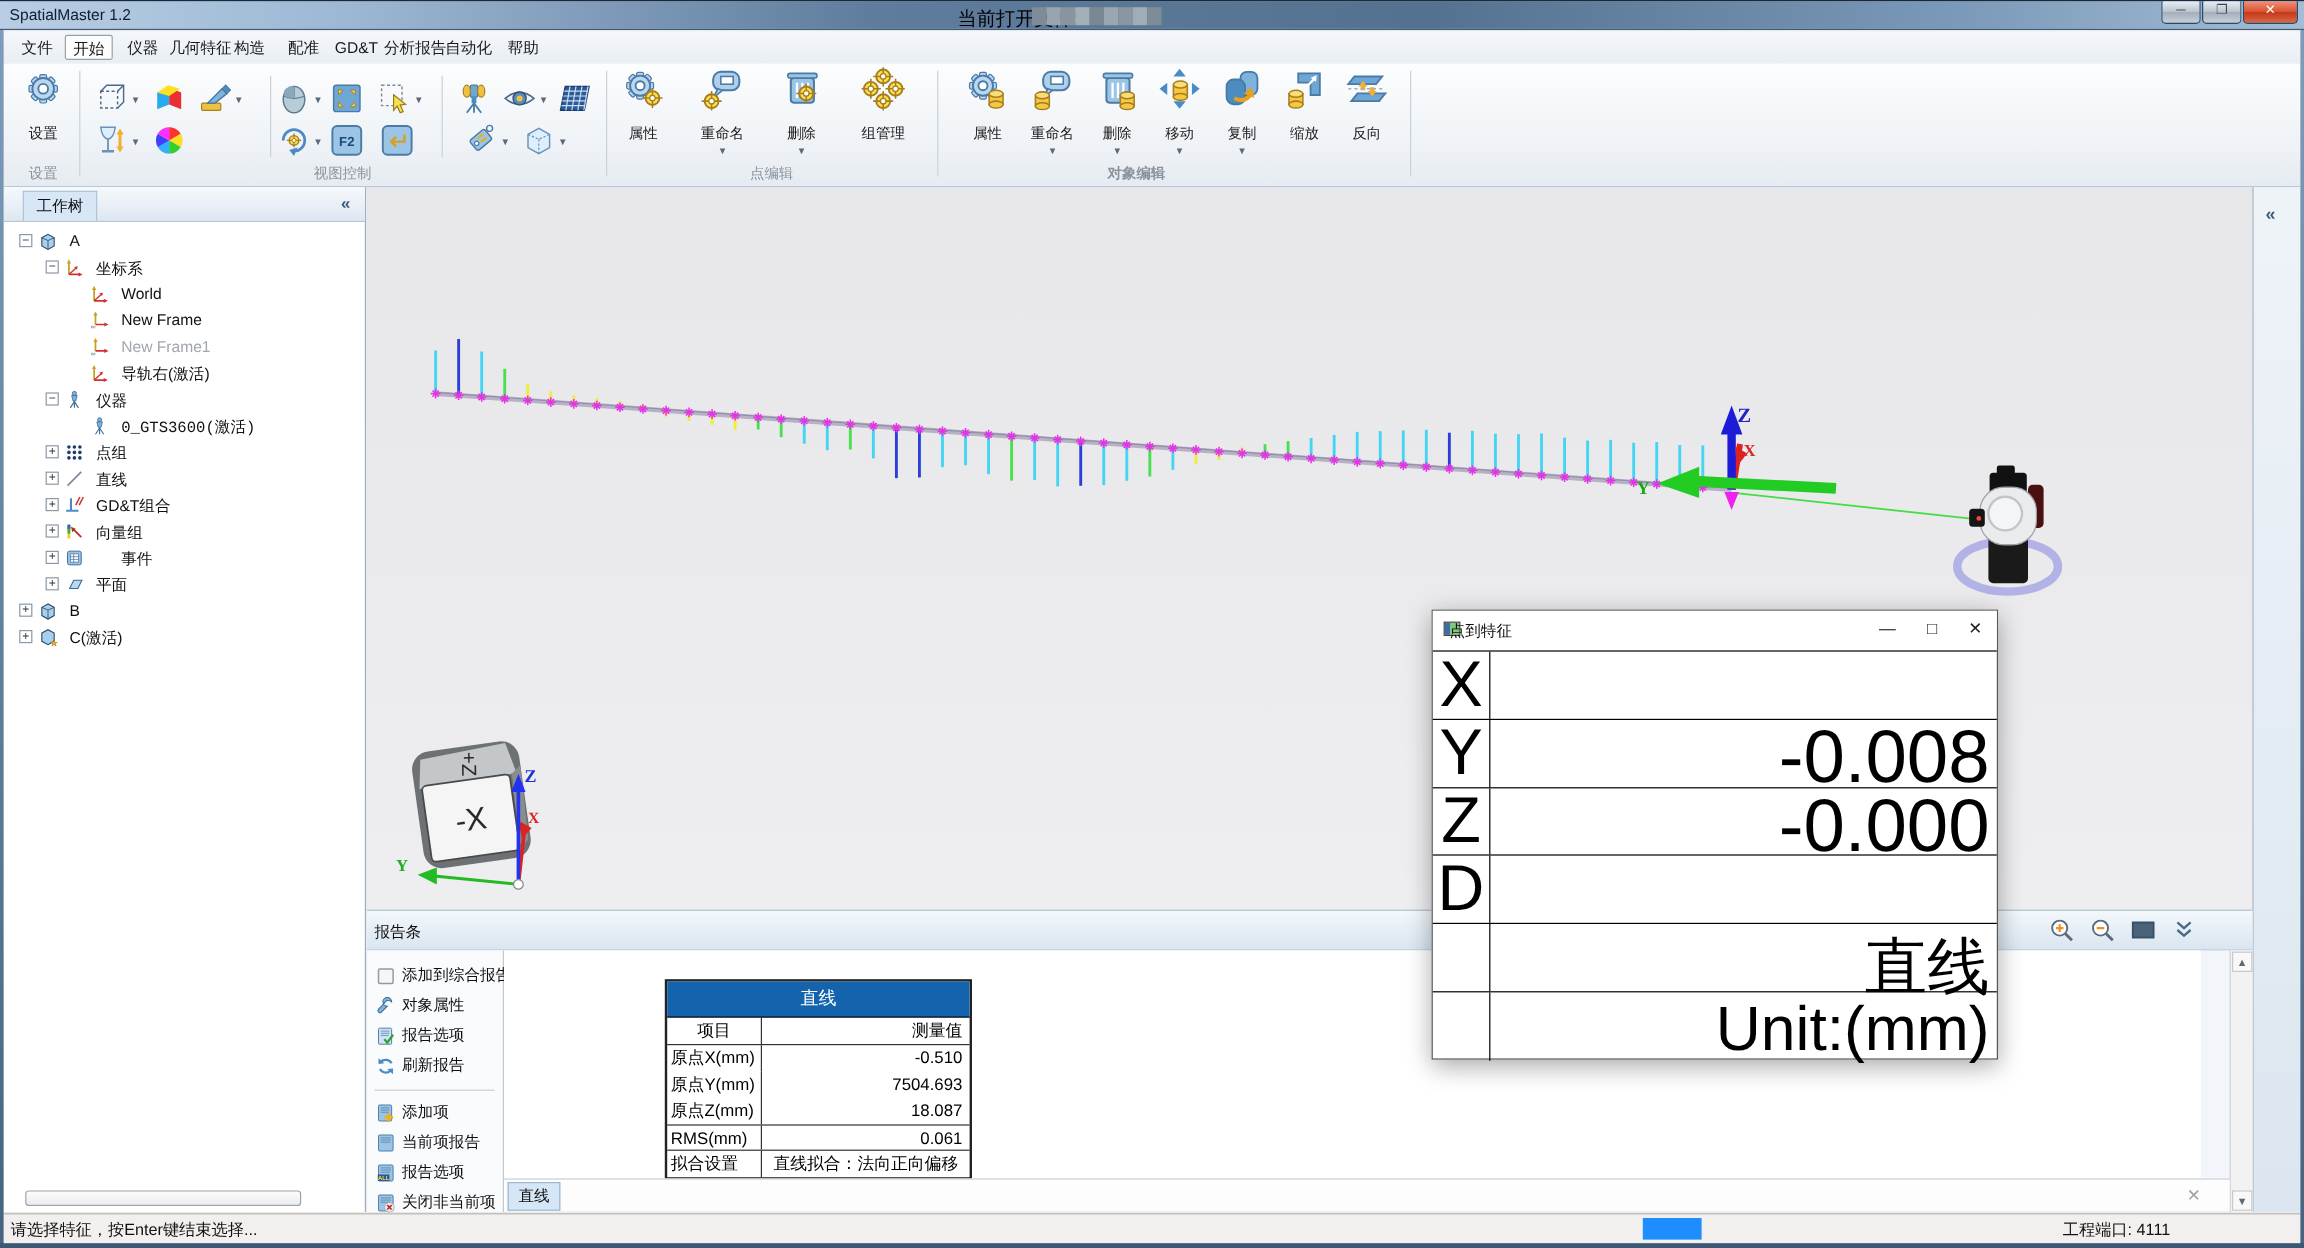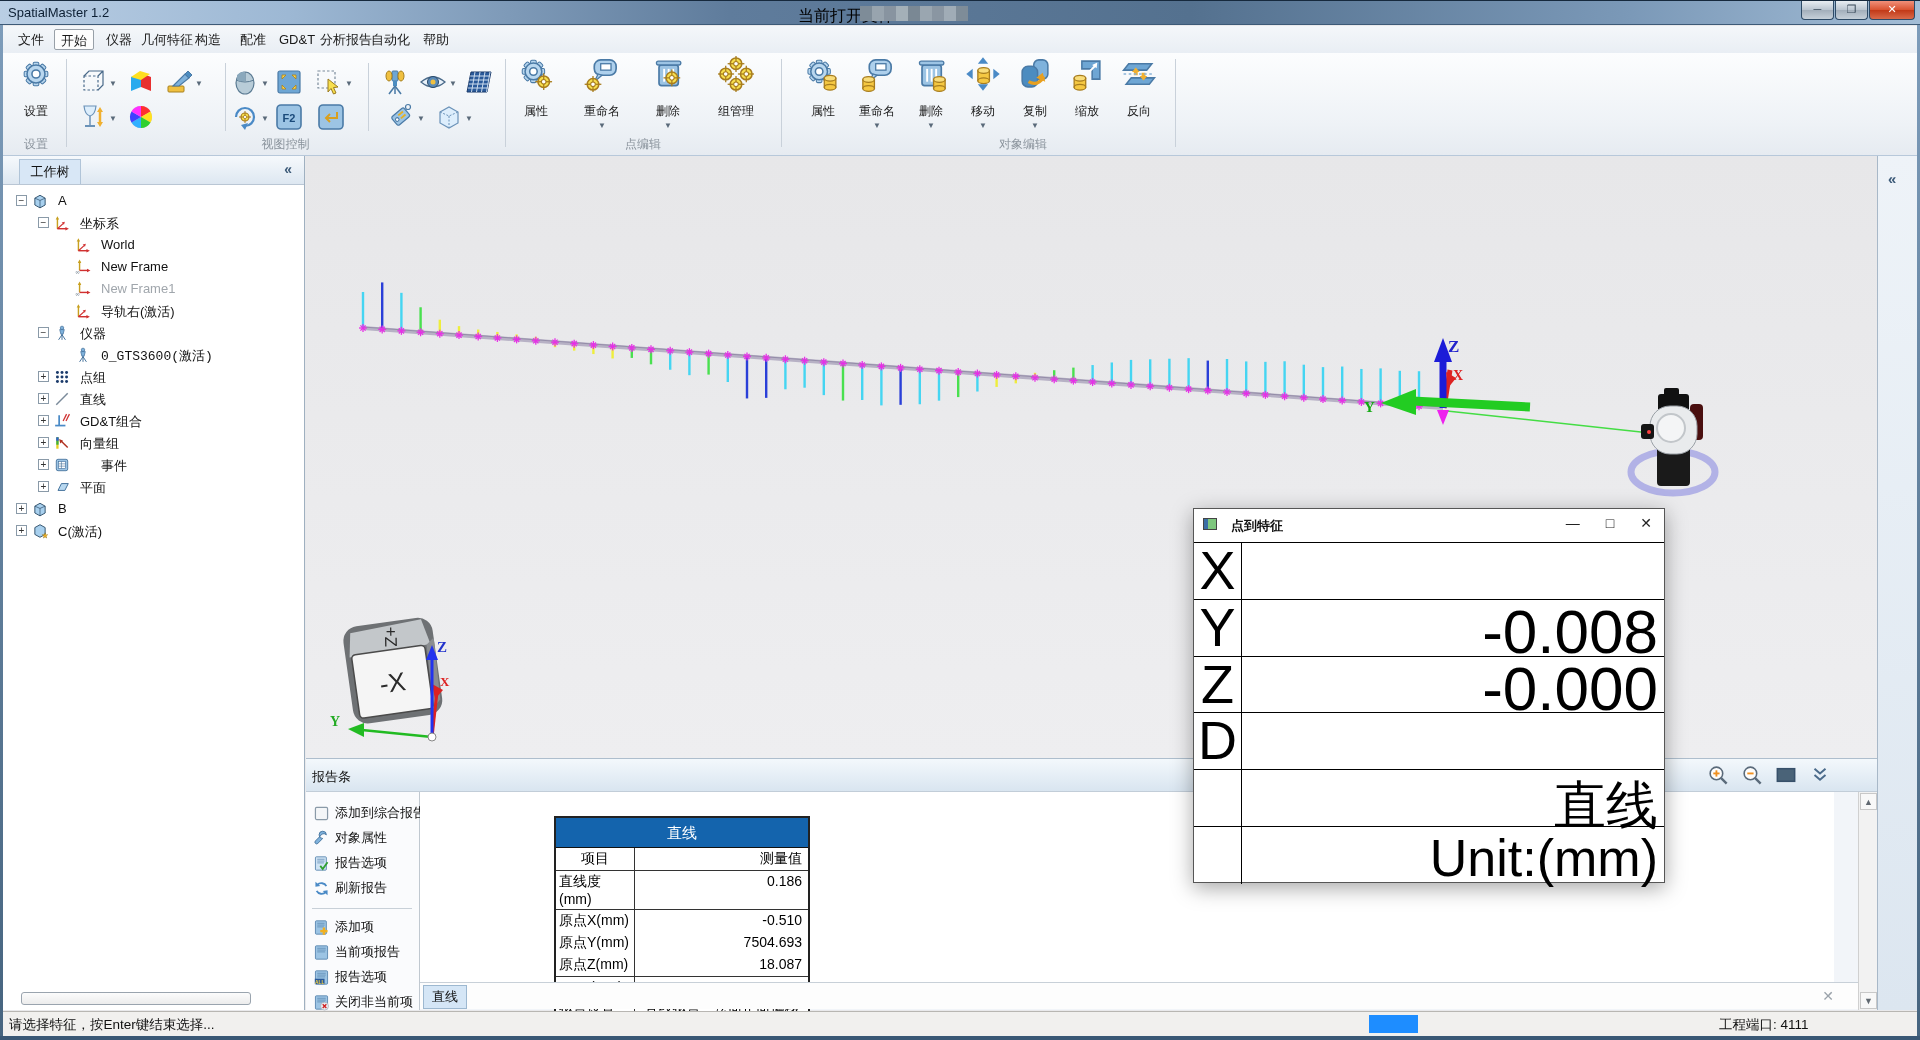--- a/index.html
+++ b/index.html
@@ -76,21 +76,21 @@
 .mrow:last-child { border-bottom:none; }
 .mc1 { width:79px; border-right:1px solid #333; padding:2px 3px; }
 .mc2 { flex:1; padding:2px 6px; text-align:right; }
 .mrow.hdr .mc1 { text-align:center; }
 .mrow.grp { border-bottom:none; }
 .mrow.ctr .mc2 { text-align:center; }
 
 
 .dialog { position:absolute; left:1193px; top:508px; width:472px; height:375px; background:#fff; border:1px solid #565656; box-shadow:0 5px 20px rgba(0,0,0,.35); }
 .dtitle { position:absolute; left:0; top:0; width:100%; height:34px; background:#fff; border-bottom:1px solid #000; }
-.dtitletext { position:absolute; left:37px; top:8px; font-size:13px; color:#111;font-weight:bold; }
+.dtitletext { position:absolute; left:14px; top:8px; font-size:13px; color:#111; }
 .dico { position:absolute; left:9px; top:9px; width:14px; height:12px; border:1px solid #444; background:linear-gradient(90deg,#3a6ea5 35%,#7ec77e 35%); }
 .dbtns { position:absolute; right:12px; top:6px; display:flex; gap:26px; color:#222; font-size:14px; }
 #drows { position:absolute; left:0; top:34px; width:100%; height:341px; display:grid; grid-template-rows:repeat(6,1fr); }
 .drow { border-bottom:1px solid #000; position:relative; }
 .drow:last-child { border-bottom:none; }
 .dlab { position:absolute; left:0; top:0; width:48px; height:100%; border-right:1px solid #000; font-size:54px; line-height:55px; text-align:center; color:#000; }
 .dval { position:absolute; right:6px; top:-4px; font-size:62px; color:#000; white-space:nowrap; }
 .dval.cn { font-size:52px; top:1px; }
 
 
@@ -316,21 +316,21 @@
           <circle cx="22" cy="14" r="4.5" fill="#f7df4e" stroke="#a87d1e" stroke-width="1.2"></circle>
           <line x1="15.5" y1="14" x2="28.5" y2="14" stroke="#a87d1e" stroke-width="1"></line>
           <line x1="22" y1="7.5" x2="22" y2="20.5" stroke="#a87d1e" stroke-width="1"></line>
           <circle cx="22" cy="14" r="1.8" fill="#fff" stroke="#a87d1e" stroke-width="0.8"></circle>
           <circle cx="14" cy="22" r="4.5" fill="#f7df4e" stroke="#a87d1e" stroke-width="1.2"></circle>
           <line x1="7.5" y1="22" x2="20.5" y2="22" stroke="#a87d1e" stroke-width="1"></line>
           <line x1="14" y1="15.5" x2="14" y2="28.5" stroke="#a87d1e" stroke-width="1"></line>
           <circle cx="14" cy="22" r="1.8" fill="#fff" stroke="#a87d1e" stroke-width="0.8"></circle>
         </svg></div>
       <div class="rbiglabel" style="left: 699px; width: 68px;">组管理</div>
-      <div class="rglabel" style="left: 823px; width: 394px;">对象编辑</div>
+      <div class="rglabel" style="left: 747px; width: 394px; font-weight: bold;">对象编辑</div>
       <div class="rgsep" style="left: 1172px;"></div>
       <div class="ricon" style="left: 802px; top: 3px;"><svg width="36" height="36" viewBox="0 0 28 28">
           <rect x="15.3" y="9.8" width="4.4" height="4.4" rx="1" transform="rotate(0 17.5 12)" fill="#b9d7ef" stroke="#4a7aa6" stroke-width="0.8"></rect>
           <rect x="13.396194077712561" y="14.396194077712561" width="4.4" height="4.4" rx="1" transform="rotate(45 15.59619407771256 16.59619407771256)" fill="#b9d7ef" stroke="#4a7aa6" stroke-width="0.8"></rect>
           <rect x="8.8" y="16.3" width="4.4" height="4.4" rx="1" transform="rotate(90 11 18.5)" fill="#b9d7ef" stroke="#4a7aa6" stroke-width="0.8"></rect>
           <rect x="4.203805922287441" y="14.396194077712561" width="4.4" height="4.4" rx="1" transform="rotate(135 6.403805922287441 16.59619407771256)" fill="#b9d7ef" stroke="#4a7aa6" stroke-width="0.8"></rect>
           <rect x="2.3" y="9.8" width="4.4" height="4.4" rx="1" transform="rotate(180 4.5 12)" fill="#b9d7ef" stroke="#4a7aa6" stroke-width="0.8"></rect>
           <rect x="4.20380592228744" y="5.203805922287441" width="4.4" height="4.4" rx="1" transform="rotate(225 6.40380592228744 7.403805922287441)" fill="#b9d7ef" stroke="#4a7aa6" stroke-width="0.8"></rect>
           <rect x="8.799999999999997" y="3.3" width="4.4" height="4.4" rx="1" transform="rotate(270 10.999999999999998 5.5)" fill="#b9d7ef" stroke="#4a7aa6" stroke-width="0.8"></rect>
           <rect x="13.396194077712558" y="5.20380592228744" width="4.4" height="4.4" rx="1" transform="rotate(315 15.596194077712557 7.40380592228744)" fill="#b9d7ef" stroke="#4a7aa6" stroke-width="0.8"></rect>
@@ -1112,24 +1112,20 @@
           <span>关闭非当前项</span>
         </div>
       </div>
     <div class="repcontent">
       <div class="mtable" id="mtable">
           <div class="mtitle">直线</div>
           <div class="mrow hdr">
             <div class="mc1">项目</div>
             <div class="mc2">测量值</div>
           </div>
-          <div class="mrow">
-            <div class="mc1">直线度(mm)</div>
-            <div class="mc2">0.186</div>
-          </div>
           <div class="mrow grp">
             <div class="mc1">原点X(mm)</div>
             <div class="mc2">-0.510</div>
           </div>
           <div class="mrow grp">
             <div class="mc1">原点Y(mm)</div>
             <div class="mc2">7504.693</div>
           </div>
           <div class="mrow">
             <div class="mc1">原点Z(mm)</div>

